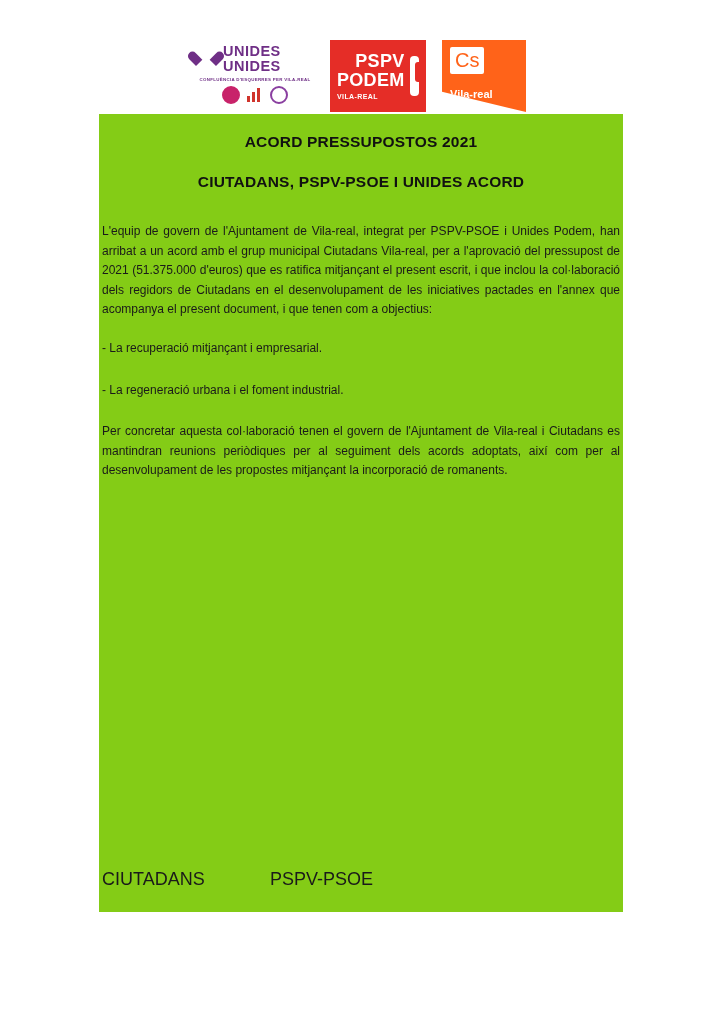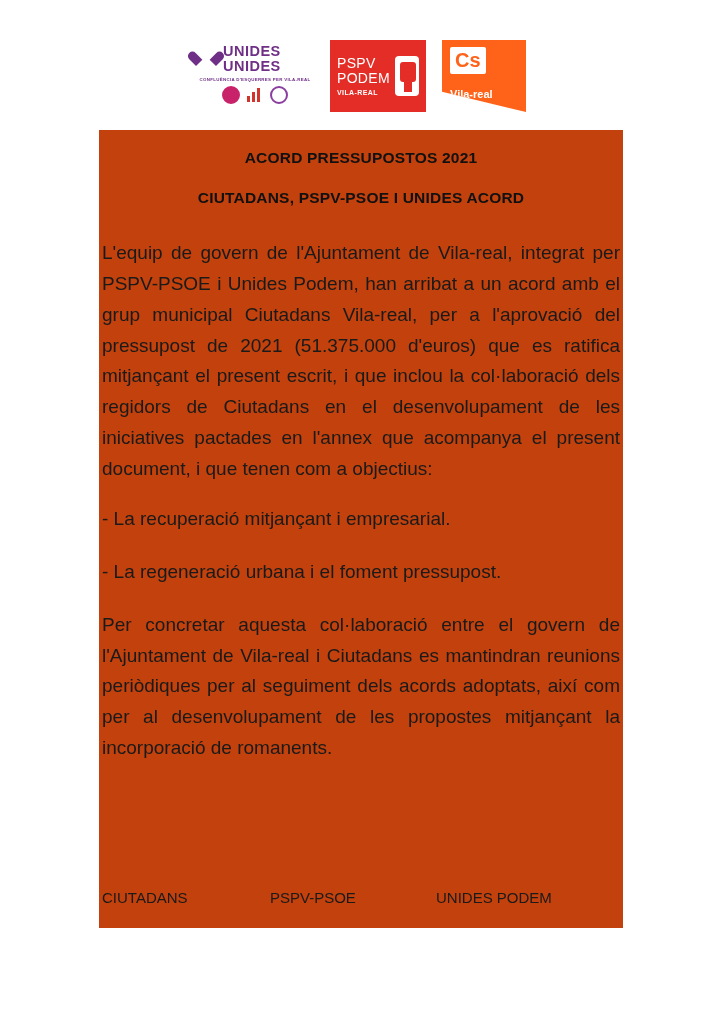--- a/index.html
+++ b/index.html
@@ -128,23 +128,24 @@
     display: flex;
     align-items: center;
     box-sizing: border-box;
     padding: 6px 7px;
     gap: 5px;
   }
   .psoe-text {
     line-height: 1.05;
   }
   .psoe-text .l1, .psoe-text .l2 {
-    font-size: 14px;
-    font-weight: normal;
+    font-size: 18px;
+    font-weight: bold;
     letter-spacing: 0.3px;
+    text-align: right;
   }
   .psoe-text .l3 {
     font-size: 7px;
     font-weight: bold;
     margin-top: 3px;
     letter-spacing: 0.4px;
   }
   .psoe-fist {
     width: 26px;
     height: 40px;
@@ -181,42 +182,42 @@
     background: #ff6319;
     clip-path: polygon(0 0, 100% 0, 100% 100%, 0 72%);
   }
   .cs-badge {
     position: absolute;
     top: 7px;
     left: 8px;
     background: #ffffff;
     color: #ff6319;
     font-size: 20px;
-    font-weight: bold;
+    font-weight: normal;
     line-height: 1;
     padding: 3px 5px 4px 5px;
     border-radius: 2px;
   }
   .cs-town {
     position: absolute;
     left: 8px;
     bottom: 12px;
     color: #ffffff;
     font-size: 11px;
     font-weight: bold;
   }
 
   
   .doc {
     position: absolute;
-    top: 130px;
+    top: 114px;
     left: 99px;
     width: 524px;
     height: 798px;
-    background: #c2410c;
+    background: #84cc16;
     box-sizing: border-box;
     padding: 18px 0 0 0;
   }
   .doc-title {
     text-align: center;
     font-size: 15.5px;
     font-weight: bold;
     letter-spacing: 0.2px;
     margin: 0;
     padding: 0 20px;
@@ -224,41 +225,41 @@
   }
   .doc-title.sub {
     margin-top: 20px;
     font-size: 15.5px;
   }
   .doc-body {
     padding: 0 3px;
     margin-top: 30px;
   }
   .doc-body p {
-    font-size: 19px;
+    font-size: 12px;
     line-height: 1.62;
     text-align: justify;
     margin: 0 0 20px 0;
     color: #1a1a1a;
   }
   .doc-body p.bullet {
     text-align: left;
     margin-bottom: 22px;
   }
   .doc-body p.bullet-justified {
     text-align: justify;
     margin-bottom: 22px;
   }
   .signatures {
     position: absolute;
     left: 3px;
     bottom: 22px;
     width: 518px;
     display: flex;
-    font-size: 15px;
+    font-size: 18px;
     color: #1a1a1a;
   }
   .sig {
     white-space: nowrap;
   }
   .sig.s1 { width: 168px; }
   .sig.s2 { width: 166px; }
   .sig.s3 { width: 180px; }
 </style>
 </head>
@@ -305,25 +306,24 @@
   </div>
 
   <div class="doc">
 
     <h1 class="doc-title">ACORD PRESSUPOSTOS 2021</h1>
     <h2 class="doc-title sub">CIUTADANS, PSPV-PSOE I UNIDES ACORD</h2>
 
     <div class="doc-body">
       <p>L'equip de govern de l'Ajuntament de Vila-real, integrat per PSPV-PSOE i Unides Podem, han arribat a un acord amb el grup municipal Ciutadans Vila-real, per a l'aprovació del pressupost de 2021 (51.375.000 d'euros) que es ratifica mitjançant el present escrit, i que inclou la col·laboració dels regidors de Ciutadans en el desenvolupament de les iniciatives pactades en l'annex que acompanya el present document, i que tenen com a objectius:</p>
       <p class="bullet">- La recuperació mitjançant i empresarial.</p>
-      <p class="bullet">- La regeneració urbana i el foment pressupost.</p>
-      <p>Per concretar aquesta col·laboració entre el govern de l'Ajuntament de Vila-real i Ciutadans es mantindran reunions periòdiques per al seguiment dels acords adoptats, així com per al desenvolupament de les propostes mitjançant la incorporació de romanents.</p>
+      <p class="bullet">- La regeneració urbana i el foment industrial.</p>
+      <p>Per concretar aquesta col·laboració tenen el govern de l'Ajuntament de Vila-real i Ciutadans es mantindran reunions periòdiques per al seguiment dels acords adoptats, així com per al desenvolupament de les propostes mitjançant la incorporació de romanents.</p>
     </div>
 
     <div class="signatures">
       <div class="sig s1">CIUTADANS</div>
       <div class="sig s2">PSPV-PSOE</div>
-      <div class="sig s3">UNIDES PODEM</div>
     </div>
 
   </div>
 
 </div>
 
 </body></html>

